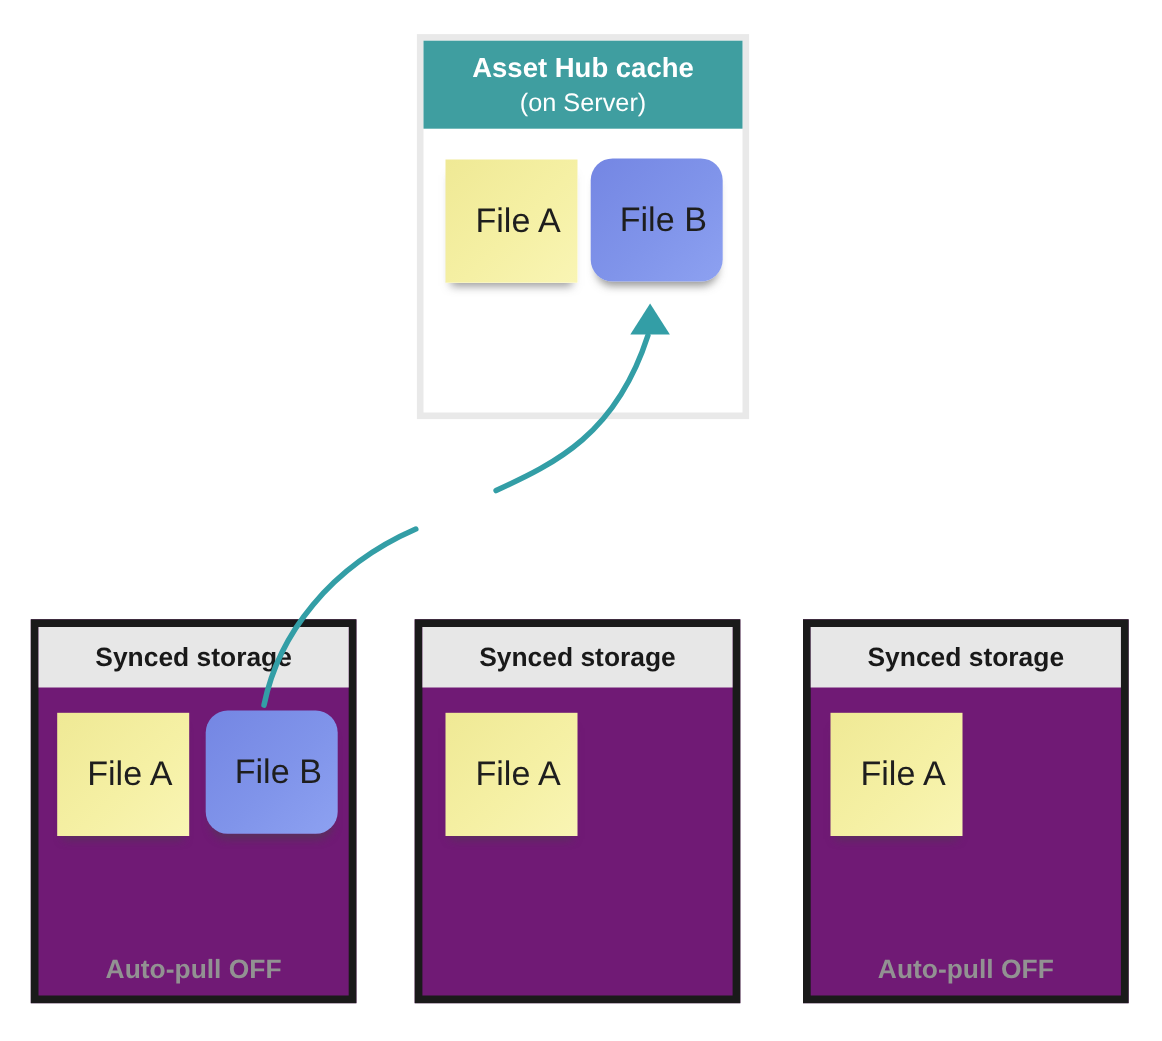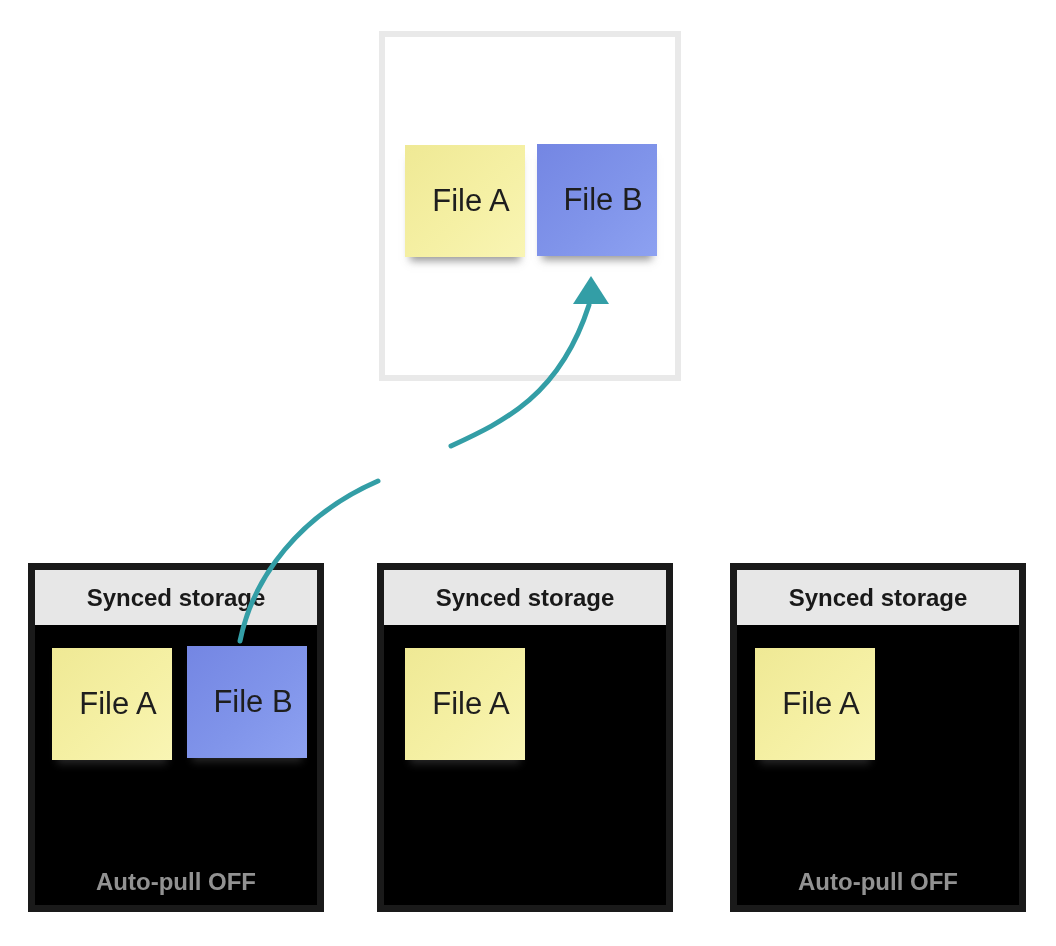--- a/index.html
+++ b/index.html
@@ -48,30 +48,31 @@
     font-size: 31px;
     color: #1e1e1e;
     box-shadow: 0 9px 8px -5px rgba(70,70,70,0.55);
     padding-left: 12px;
   }
   .note--yellow {
     background: linear-gradient(135deg, #efe995 0%, var(--note-yellow, #F5F0A4) 55%, #f9f5b4 100%);
   }
   .note--blue {
     background: linear-gradient(135deg, #7486e3 0%, var(--note-blue, #8094EA) 55%, #8da1f1 100%);
+    border-radius: 20px;
   }
 
   
   .sbox {
     position: absolute;
     top: 563px;
     width: 296px; height: 349px;
     border: 7px solid var(--box-border-dark, #1A1A1A);
     box-sizing: border-box;
-    background: #000000;
+    background: #701a75;
     z-index: 1;
   }
   .sbox--left   { left: 28px; }
   .sbox--mid    { left: 377px; }
   .sbox--right  { left: 730px; }
   .sbox-header {
     position: absolute;
     top: 0; left: 0; right: 0;
     height: 55px;
     background: var(--band-gray, #E7E7E7);
@@ -112,20 +113,24 @@
     color: var(--arrow-teal, #339EA6);
     z-index: 6;
   }
 </style>
 </head>
 <body>
 
 <div class="canvas">
 
   <div class="server">
+    <div class="server-header">
+      <div class="server-title">Asset Hub cache</div>
+      <div class="server-subtitle">(on Server)</div>
+    </div>
     <div class="note note--yellow" style="left:20px; top:108px;">File A</div>
     <div class="note note--blue" style="left:152px; top:107px;">File B</div>
   </div>
 
   <div class="sbox sbox--left">
     <div class="sbox-header">Synced storage</div>
     <div class="note note--yellow" style="left:17px; top:78px;">File A</div>
     <div class="note note--blue" style="left:152px; top:76px;">File B</div>
     <div class="sbox-footer sbox-footer--off">Auto-pull OFF</div>
   </div>

